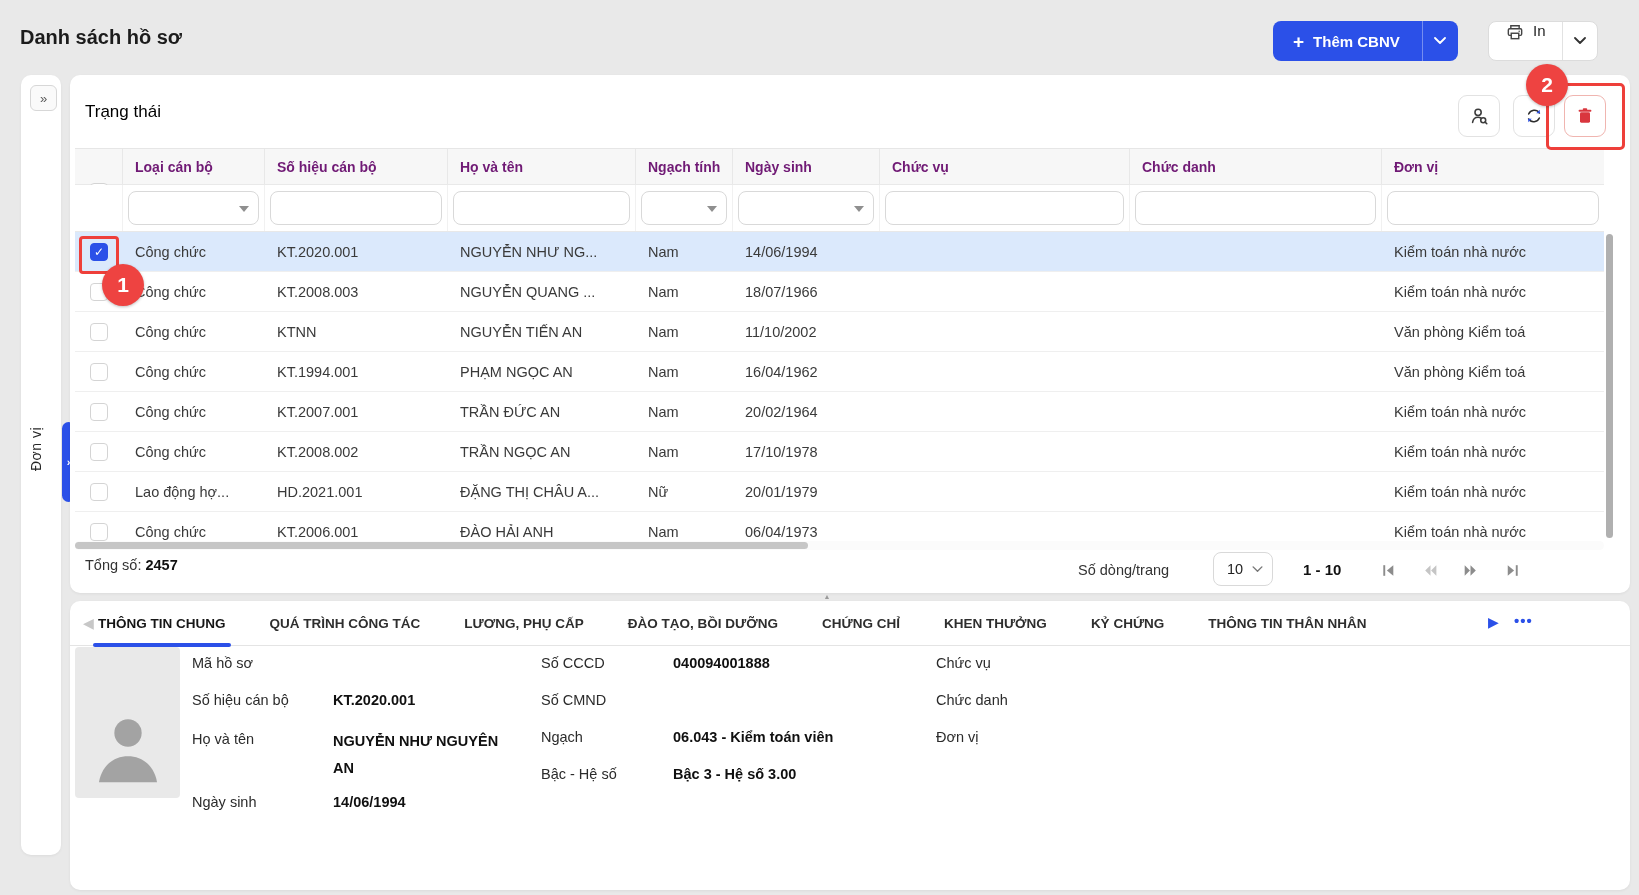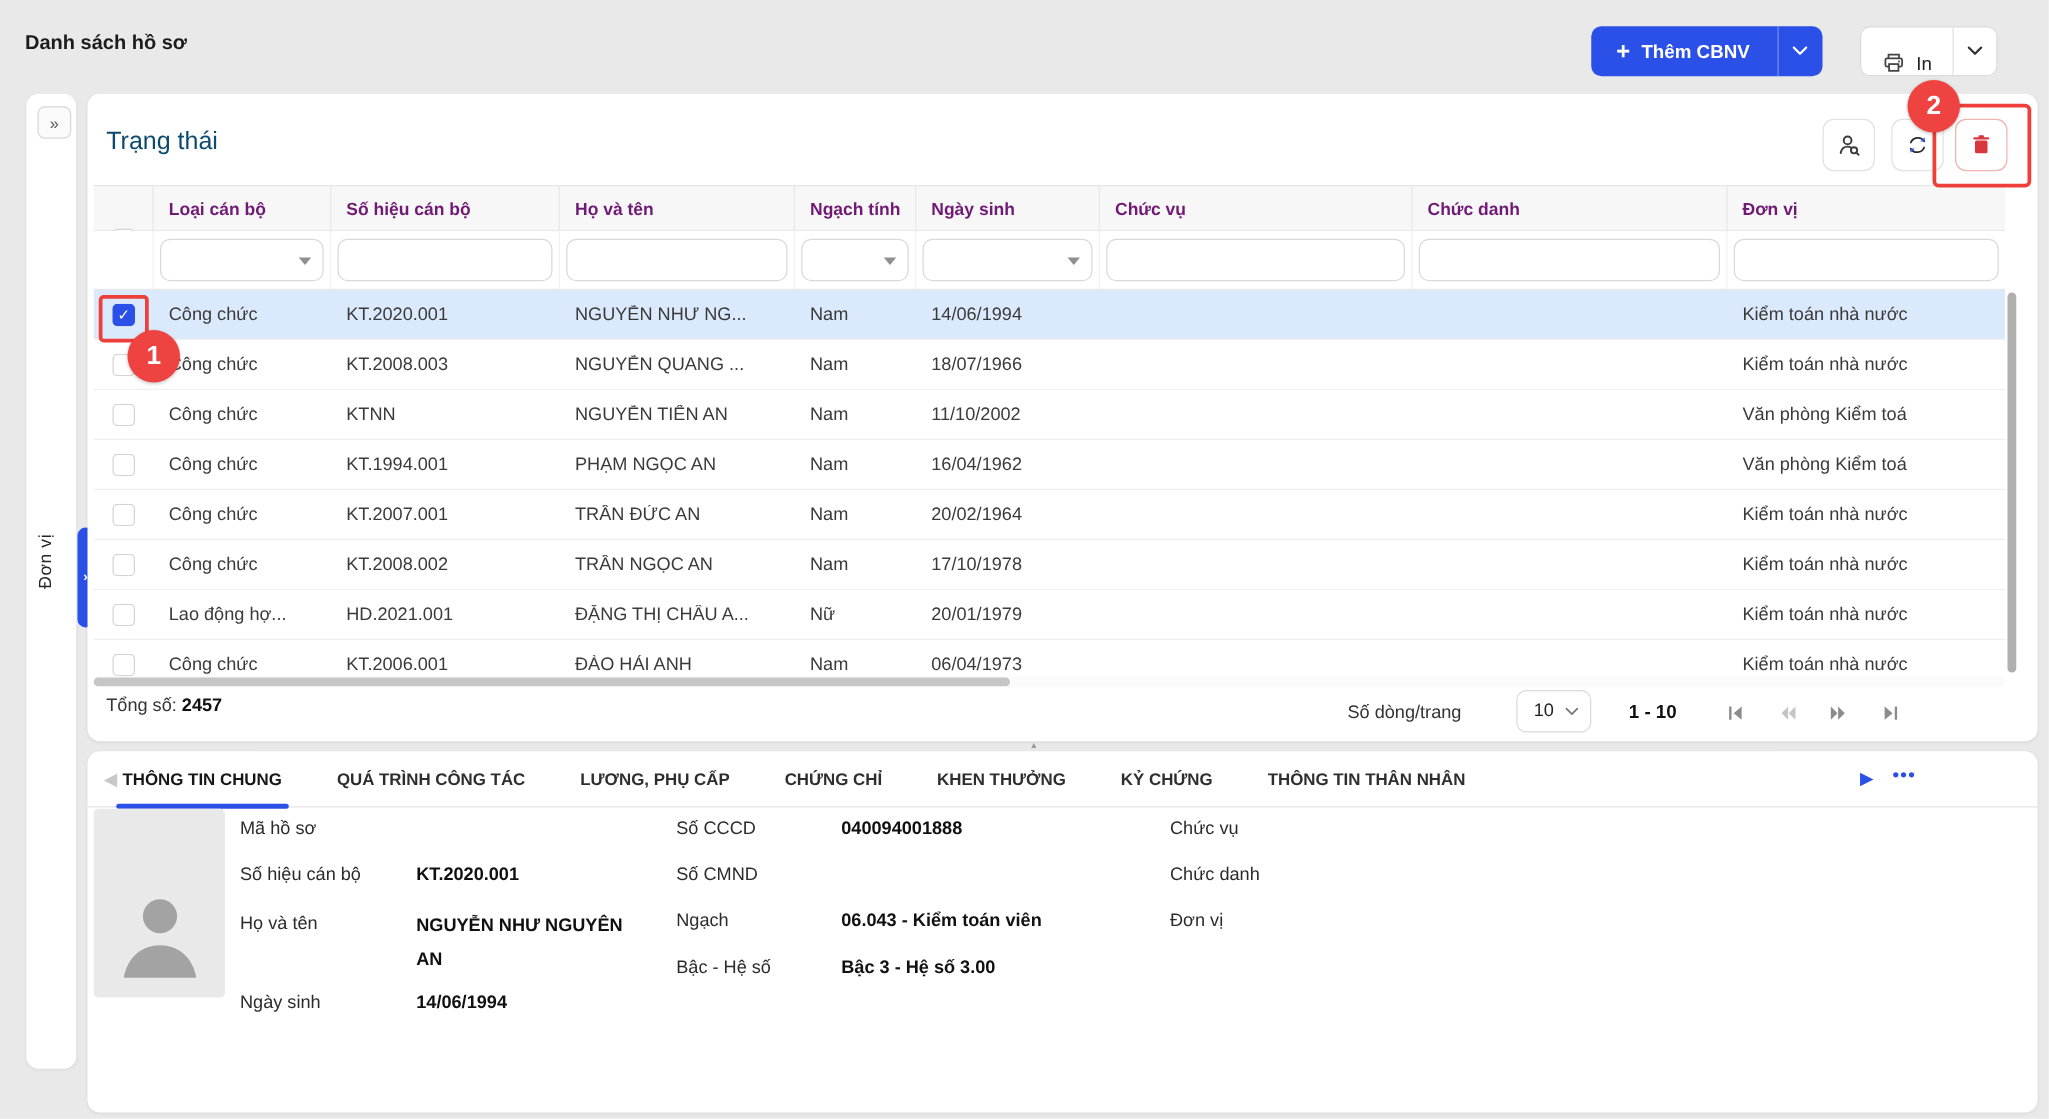--- a/index.html
+++ b/index.html
@@ -6,40 +6,40 @@
   body{
     width:1639px;height:895px;position:relative;overflow:hidden;
     background:#e9e9e9;
     font-family:"Liberation Sans","DejaVu Sans",sans-serif;
     color:#262626;-webkit-font-smoothing:antialiased;
   }
   .abs{position:absolute}
   .card{position:absolute;background:#fff;border-radius:10px;box-shadow:0 1px 3px rgba(0,0,0,.06)}
 
   
-  #page-title{left:20px;top:26px;font-size:16px;font-weight:bold;color:#1c1c1c}
+  #page-title{left:20px;top:26px;font-size:20px;font-weight:bold;color:#1c1c1c}
   #add-btn{left:1273px;top:21px;height:40px;display:flex;background:#2b50e8;border-radius:8px;color:#fff;overflow:hidden}
   #add-btn .main{display:flex;align-items:center;gap:9px;padding:0 22px 0 20px;font-size:15px;font-weight:bold}
   #add-btn .plus{font-size:19px;font-weight:bold;line-height:1}
   #add-btn .split{width:35px;display:flex;align-items:center;justify-content:center;border-left:1px solid rgba(255,255,255,.35)}
   #print-group{left:1488px;top:21px;height:40px;display:flex;background:#fff;border:1px solid #dcdcdc;border-radius:8px;box-sizing:border-box}
-  #print-group .main{display:flex;align-items:flex-end;gap:8px;padding:0 16px;font-size:15px;color:#1f1f1f}
+  #print-group .main{display:flex;align-items:flex-start;gap:8px;padding:0 16px;font-size:15px;color:#1f1f1f}
   #print-group .split{width:34px;display:flex;align-items:center;justify-content:center;border-left:1px solid #e2e2e2}
 
   
   #sidebar-strip{left:21px;top:75px;width:40px;height:780px}
   #collapse-btn{left:9px;top:10px;width:25px;height:24px;border:1px solid #d7d7d7;border-radius:6px;background:#fafafa;
     display:flex;align-items:center;justify-content:center;font-size:13px;color:#595959}
   #vert-label{left:7px;top:352px;writing-mode:vertical-rl;transform:rotate(180deg);font-size:14px;color:#262626;letter-spacing:.5px}
   #panel-pill{left:62px;top:422px;width:13px;height:80px;background:#2b50e8;border-radius:7px;display:flex;align-items:center;justify-content:center}
   #panel-pill span{color:#fff;font-size:11px;font-weight:bold;line-height:1}
 
   
   #main-card{left:70px;top:75px;width:1560px;height:518px}
-  #status-label{left:15px;top:27px;font-size:20px;color:#0c4a6e}
+  #status-label{left:15px;top:27px;font-size:17px;color:#000000}
   #status-select{left:102px;top:17px;width:212px;height:36px;border:1px solid #d9d9d9;border-radius:9px;background:#fff;
     display:flex;align-items:center;justify-content:space-between;padding:0 12px 0 14px;box-sizing:border-box;font-size:14.5px;color:#1f1f1f}
   .icon-btn{position:absolute;top:20px;width:40px;height:40px;border:1px solid #e2e2e2;border-radius:9px;background:#fff;
     display:flex;align-items:center;justify-content:center}
   #btn-user-search{left:1388px}
   #btn-refresh{left:1443px}
   #btn-delete{left:1494px;border-color:#f0b5b0}
 
   
   .tcol0{width:48px}.tcol1{width:142px}.tcol2{width:183px}.tcol3{width:188px}.tcol4{width:97px}
@@ -419,20 +419,21 @@
 <div class="abs" id="splitter">
   <span>▲</span>
 </div>
 
 <div class="card" id="detail-card">
 
   <div id="tabsbar">
     <div class="tab active">THÔNG TIN CHUNG</div>
     <div class="tab">QUÁ TRÌNH CÔNG TÁC</div>
     <div class="tab">LƯƠNG, PHỤ CẤP</div>
+    <div class="tab">ĐÀO TẠO, BỒI DƯỠNG</div>
     <div class="tab">CHỨNG CHỈ</div>
     <div class="tab">KHEN THƯỞNG</div>
     <div class="tab">KỶ CHỨNG</div>
     <div class="tab">THÔNG TIN THÂN NHÂN</div>
   </div>
   <div class="abs" id="tab-scroll-left">◀</div>
   <div class="abs" id="tab-scroll-right">▶</div>
   <div class="abs" id="tab-more">•••</div>
 
   <div class="abs" id="avatar">

